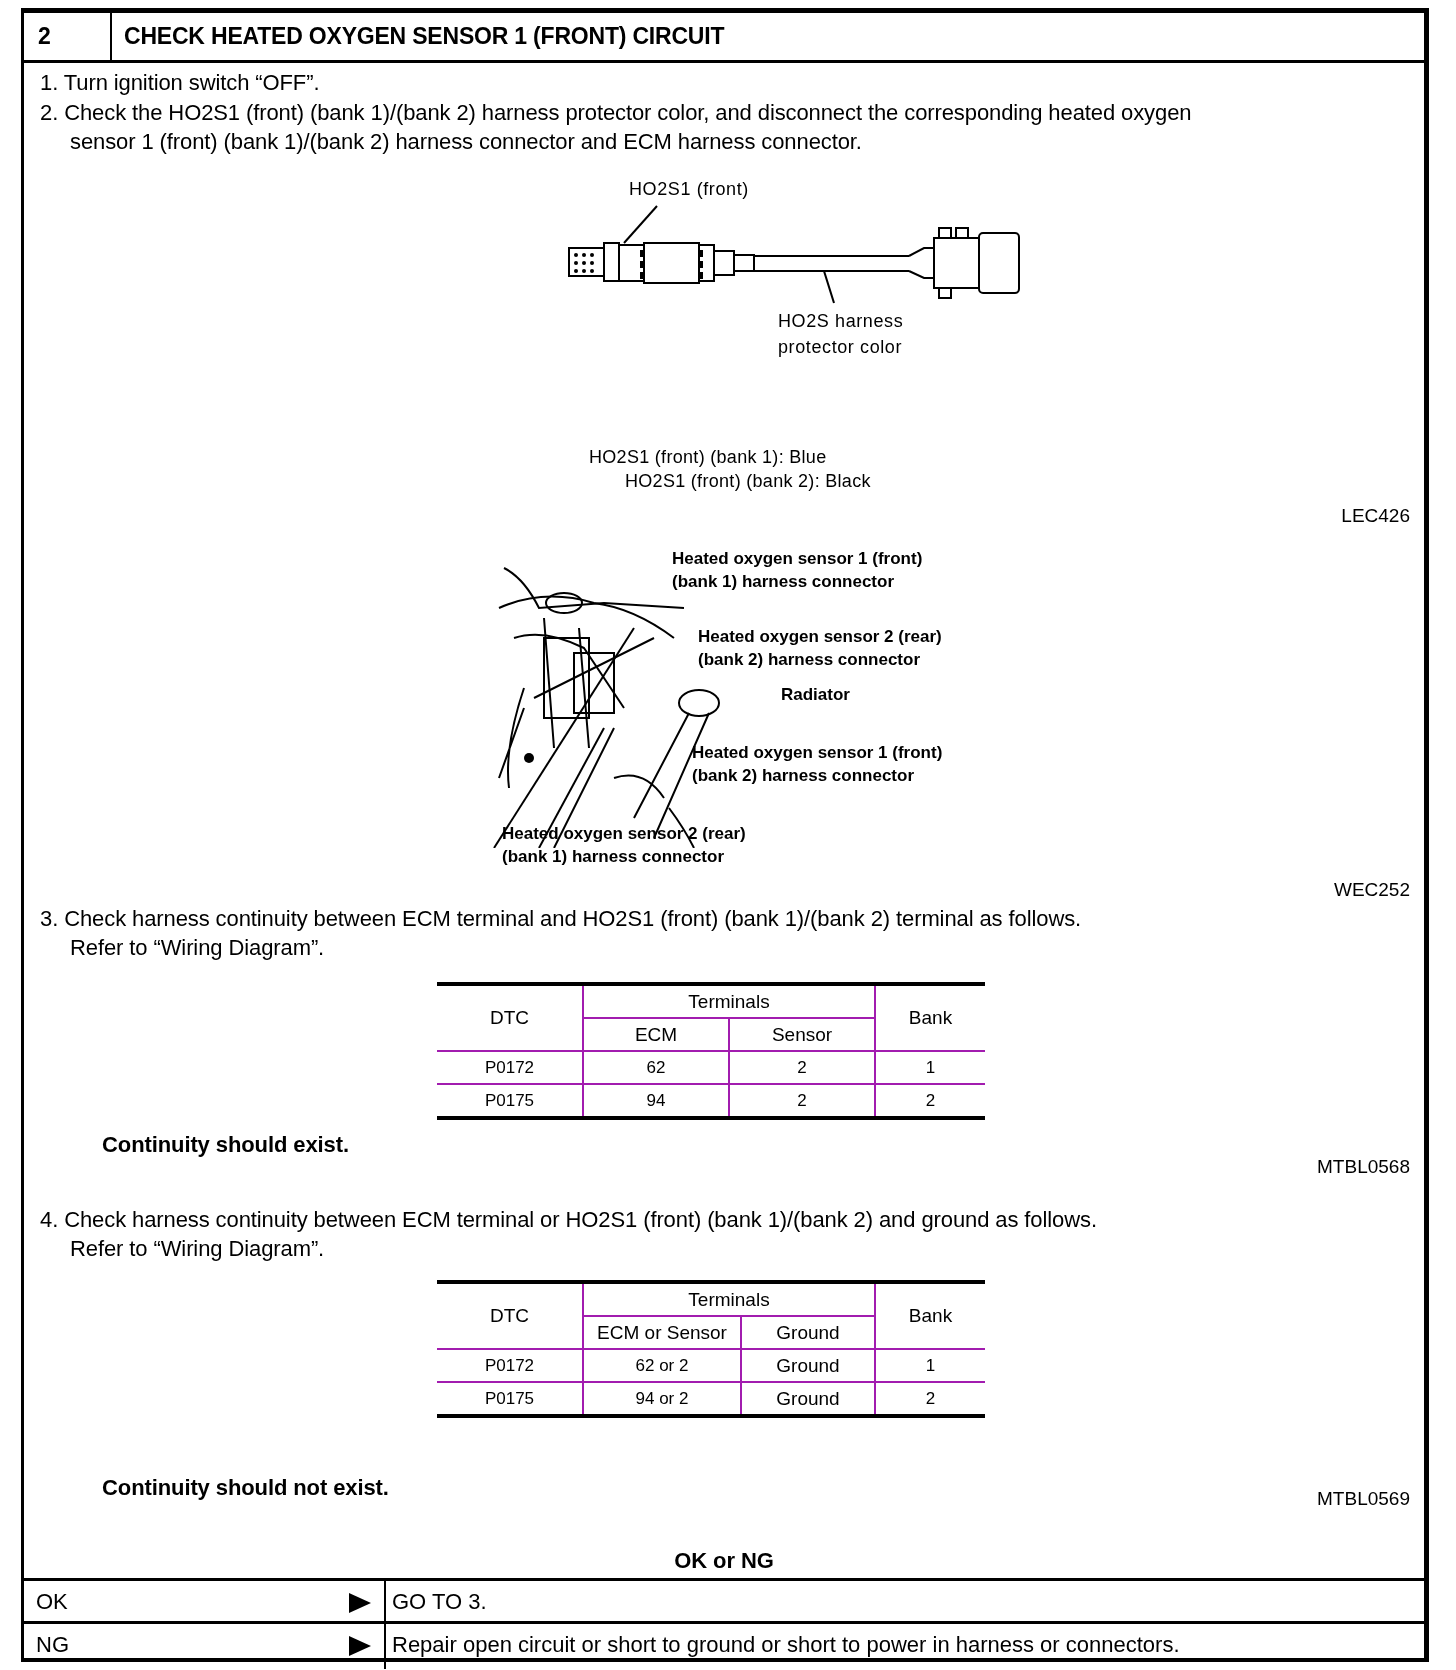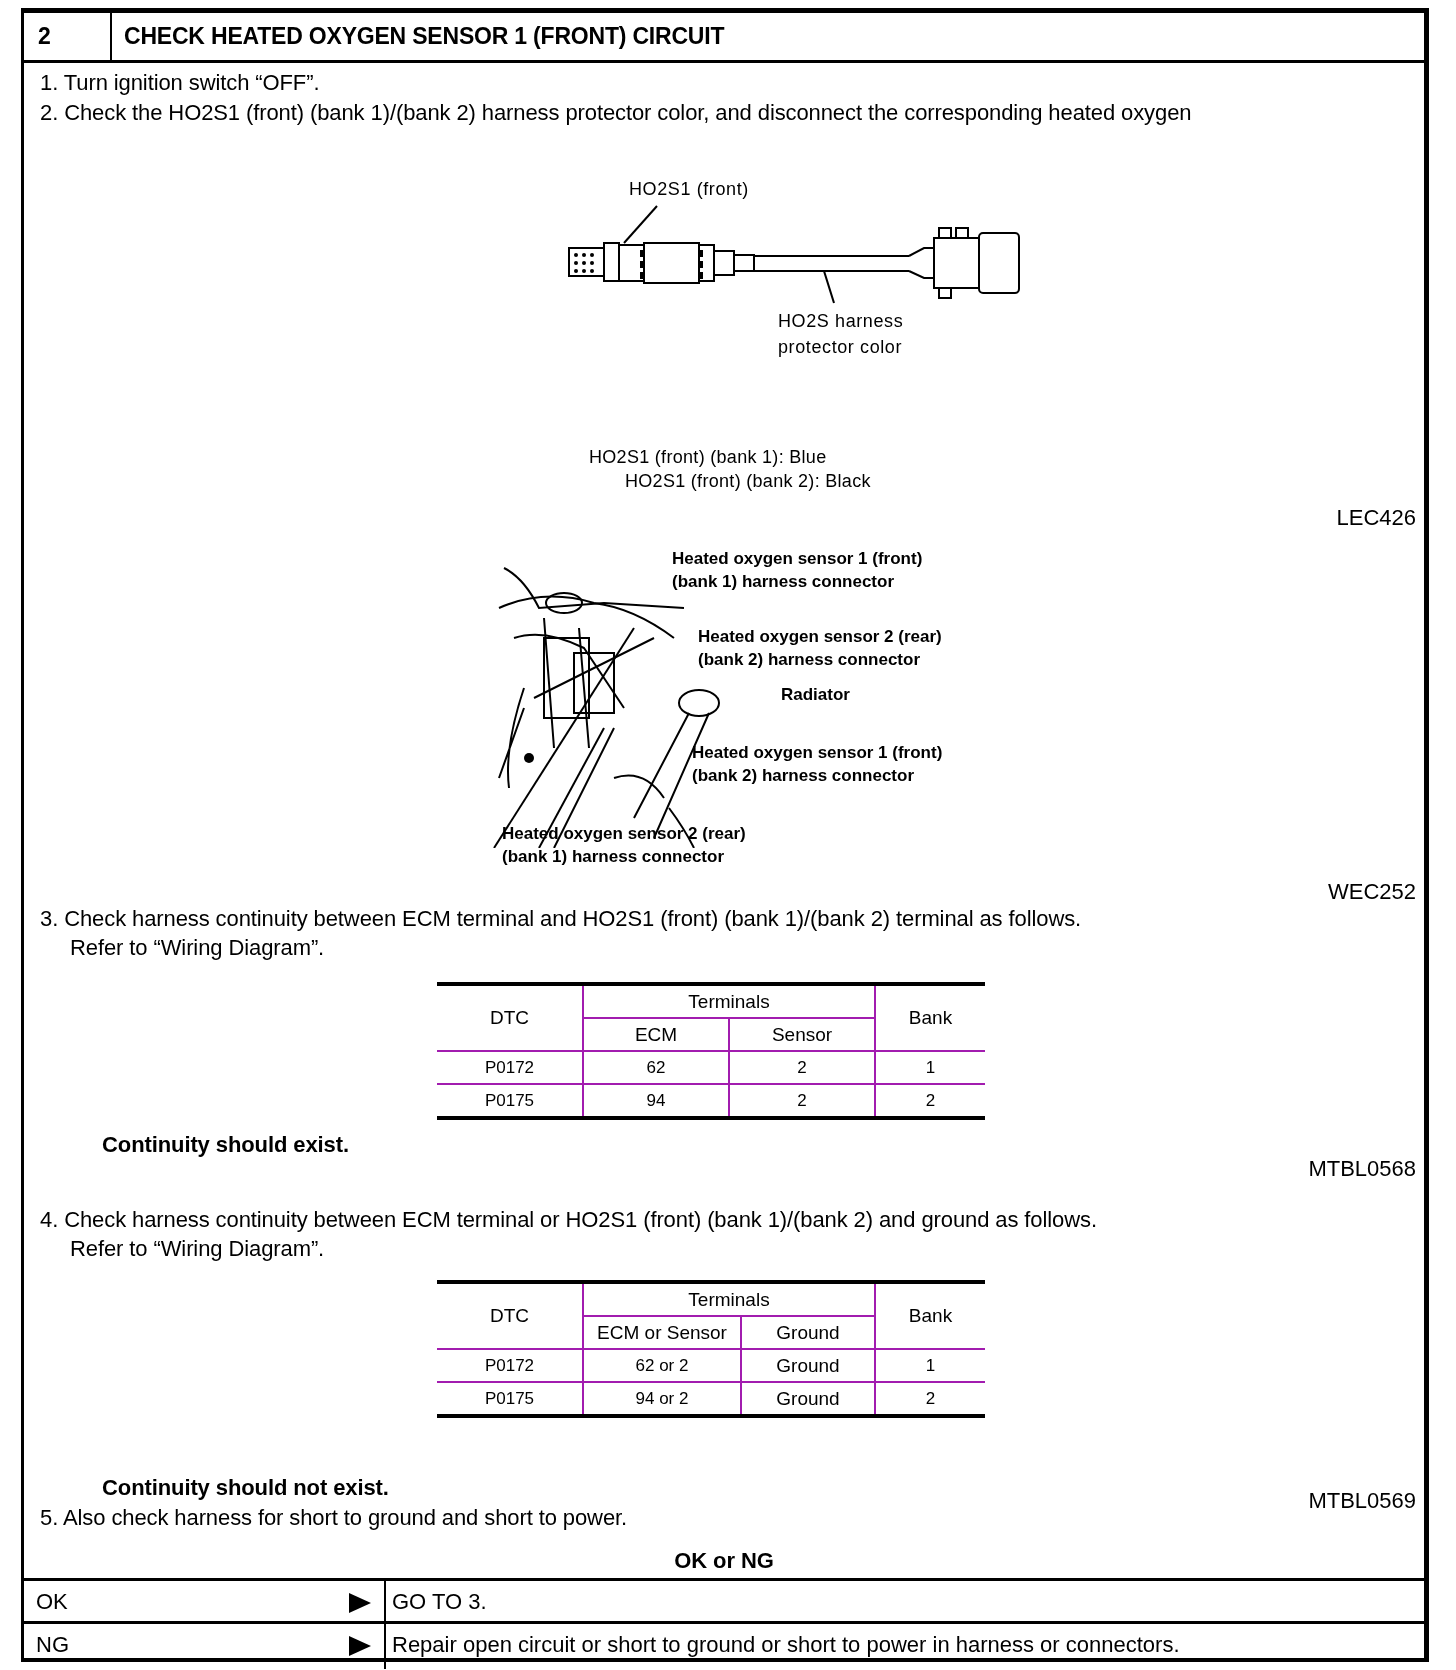--- a/index.html
+++ b/index.html
@@ -3,21 +3,21 @@
 <meta charset="utf-8">
 <style>
   html,body{margin:0;padding:0;background:#fff;}
   body{width:1456px;height:1670px;position:relative;font-family:"Liberation Sans","DejaVu Sans",sans-serif;color:#000;overflow:hidden;}
   .frame{position:absolute;left:21px;top:8px;width:1408px;height:1654px;border-top:5px solid #000;border-left:3px solid #000;border-right:5px solid #000;border-bottom:4px solid #000;box-sizing:border-box;}
   .hdr{position:absolute;left:0;top:0;width:100%;height:50px;border-bottom:3px solid #000;box-sizing:border-box;}
   .hdr .num{position:absolute;left:0;top:0;width:88px;height:100%;border-right:2px solid #000;box-sizing:border-box;font-weight:bold;font-size:23px;padding:10px 0 0 14px;}
   .hdr .title{position:absolute;left:100px;top:10px;font-weight:bold;font-size:23px;letter-spacing:-0.2px;}
   .t{position:absolute;font-size:22px;white-space:nowrap;letter-spacing:-0.1px;}
   .b{font-weight:bold;}
-  .code{position:absolute;font-size:22px;right:8px;}
+  .code{position:absolute;font-size:19px;right:14px;}
   .lbl{position:absolute;font-size:18px;white-space:nowrap;letter-spacing:0.6px;}
   .blbl{position:absolute;font-size:17px;font-weight:bold;white-space:nowrap;}
   table.dt{position:absolute;border-collapse:collapse;font-size:19px;}
   table.dt td{border:2px solid #a21caf;text-align:center;padding:0;height:31px;}
   table.dt tr.top td{border-top:4px solid #000;}
   table.dt tr.bot td{border-bottom:4px solid #000;}
   table.dt td.fl{border-left:none;}
   table.dt td.lr{border-right:none;}
   .cells td.small{font-size:17px;}
   .res{position:absolute;left:0;width:100%;height:48px;border-top:3px solid #000;box-sizing:border-box;}
@@ -36,20 +36,21 @@
     <div class="num">2</div>
     <div class="title">CHECK HEATED OXYGEN SENSOR 1 (FRONT) CIRCUIT</div>
   </div>
 
   <div class="t" style="left:16px;top:57px;">
     <span>1.</span> <span>Turn ignition switch “OFF”.</span>
   </div>
   <div class="t" style="left:16px;top:87px;">
     <span>2.</span> <span>Check the HO2S1 (front) (bank 1)/(bank 2) harness protector color, and disconnect the corresponding heated oxygen</span>
   </div>
+  <div class="t" style="left:46px;top:116px;">sensor 1 (front) (bank 1)/(bank 2) harness connector and ECM harness connector.</div>
 
   <div class="lbl" style="left:605px;top:166px;">HO2S1 (front)</div>
   <svg style="left:520px;top:190px;" width="500" height="110" viewBox="0 0 500 110">
     <g fill="none" stroke="#000" stroke-width="2">
       <line x1="113" y1="3" x2="80" y2="40"></line>
       <rect x="25" y="45" width="35" height="28"></rect>
       <rect x="60" y="40" width="15" height="38"></rect>
       <rect x="75" y="42" width="25" height="36"></rect>
       <rect x="100" y="40" width="55" height="40"></rect>
       <rect x="155" y="42" width="15" height="36"></rect>
@@ -192,23 +193,20 @@
       <td class="fl small">P0175</td>
       <td class="small">94 or 2</td>
       <td>Ground</td>
       <td class="lr small">2</td>
     </tr>
   </tbody>
     </table>
   <div class="code" style="top:1440px;margin-top:35px;">MTBL0569</div>
   <div class="t b" style="left:78px;top:1462px;">Continuity should not exist.</div>
 
-  <div class="t" style="left:16px;top:1492px;">
-    <span>5.</span> <span>Also check harness for short to ground and short to power.</span>
-  </div>
 
   <div class="t b" style="left:0;width:100%;text-align:center;top:1535px;">OK or NG</div>
 
   <div class="res" style="top:1565px;">
     <div class="k">OK</div>
     <div class="arrow"></div>
     <div class="sep"></div>
     <div class="v">GO TO 3.</div>
   </div>
   <div class="res" style="top:1608px;">

